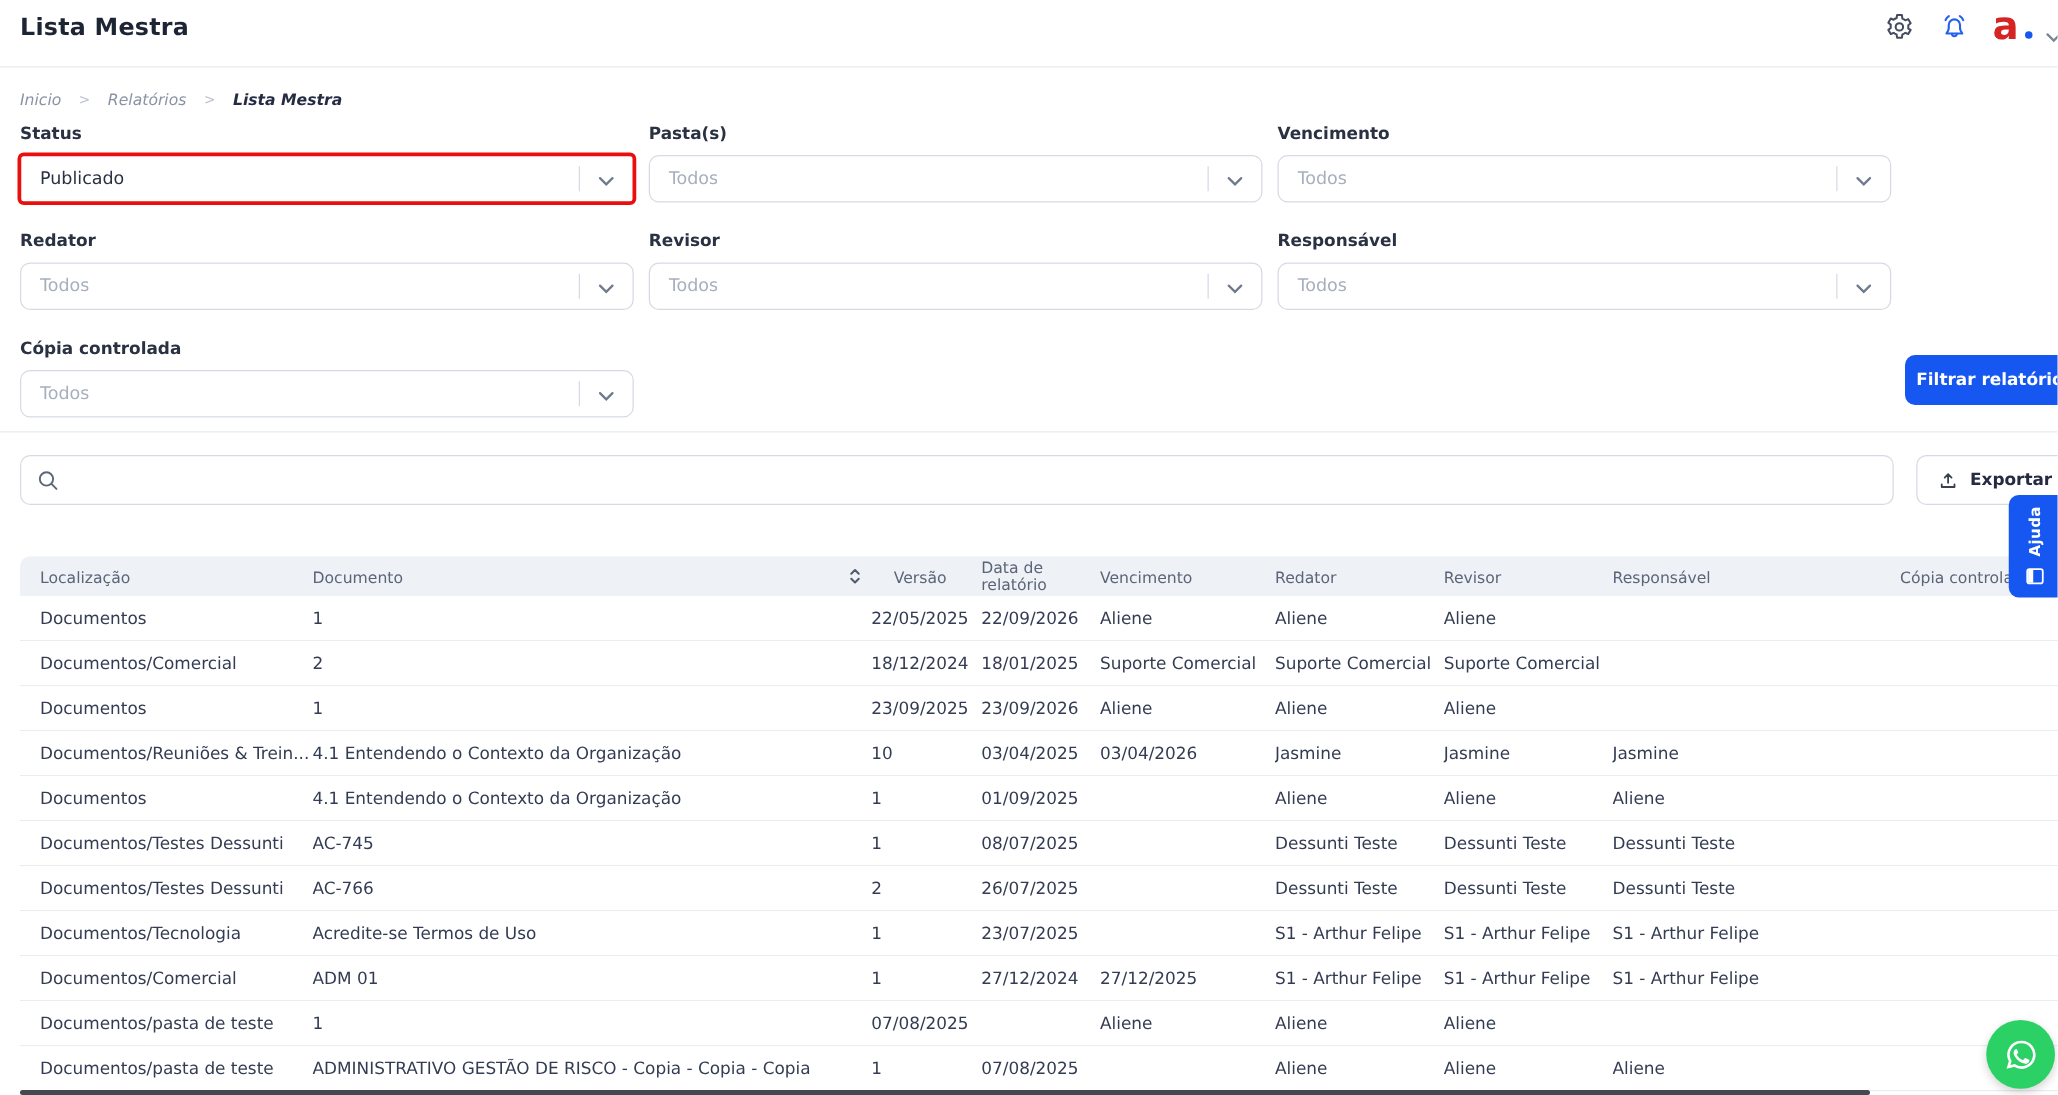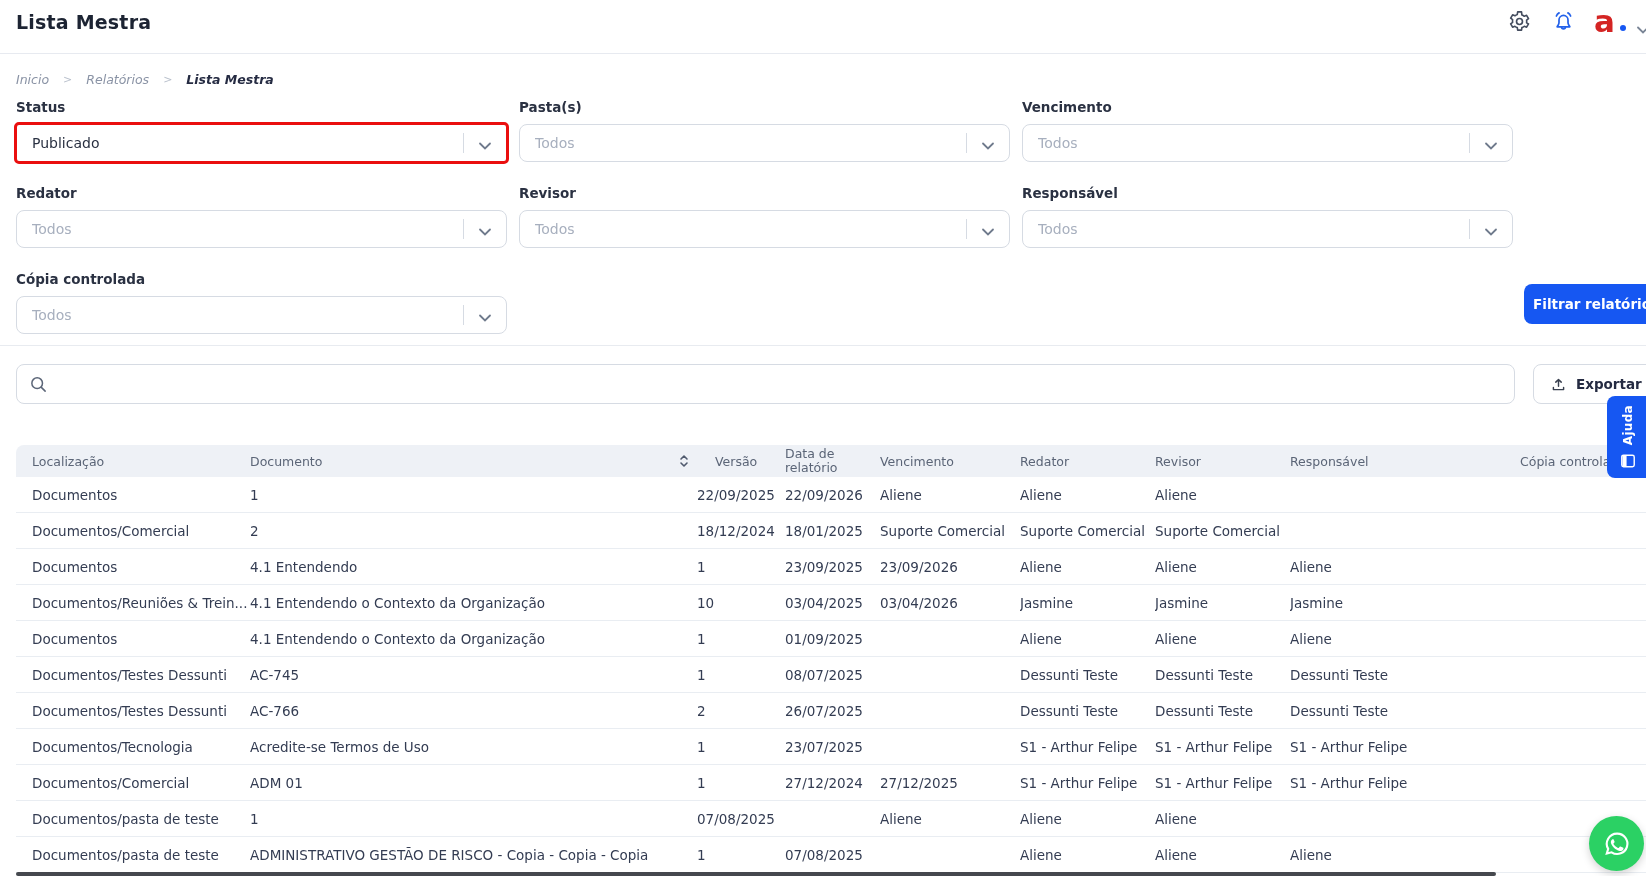--- a/index.html
+++ b/index.html
@@ -217,40 +217,39 @@
       <div class="th  wrap"><span>Data de relatório</span></div>
       <div class="th "><span>Vencimento</span></div>
       <div class="th "><span>Redator</span></div>
       <div class="th "><span>Revisor</span></div>
       <div class="th "><span>Responsável</span></div>
       <div class="th "><span>Cópia controlada</span></div>
     </div>
     <div class="tr row">
       <div class="td">Documentos</div>
       <div class="td versao">1</div>
-      <div class="td">22/09/2025</div>
+      <div class="td">22/05/2025</div>
       <div class="td">22/09/2026</div>
       <div class="td">Aliene</div>
       <div class="td">Aliene</div>
       <div class="td">Aliene</div>
       <div class="td"></div>
     </div>
     <div class="tr row">
       <div class="td">Documentos/Comercial</div>
       <div class="td versao">2</div>
       <div class="td">18/12/2024</div>
       <div class="td">18/01/2025</div>
       <div class="td">Suporte Comercial</div>
       <div class="td">Suporte Comercial</div>
       <div class="td">Suporte Comercial</div>
       <div class="td"></div>
     </div>
     <div class="tr row">
       <div class="td">Documentos</div>
-      <div class="td">4.1 Entendendo</div>
       <div class="td versao">1</div>
       <div class="td">23/09/2025</div>
       <div class="td">23/09/2026</div>
       <div class="td">Aliene</div>
       <div class="td">Aliene</div>
       <div class="td">Aliene</div>
       <div class="td"></div>
     </div>
     <div class="tr row">
       <div class="td">Documentos/Reuniões &amp; Trein...</div>

